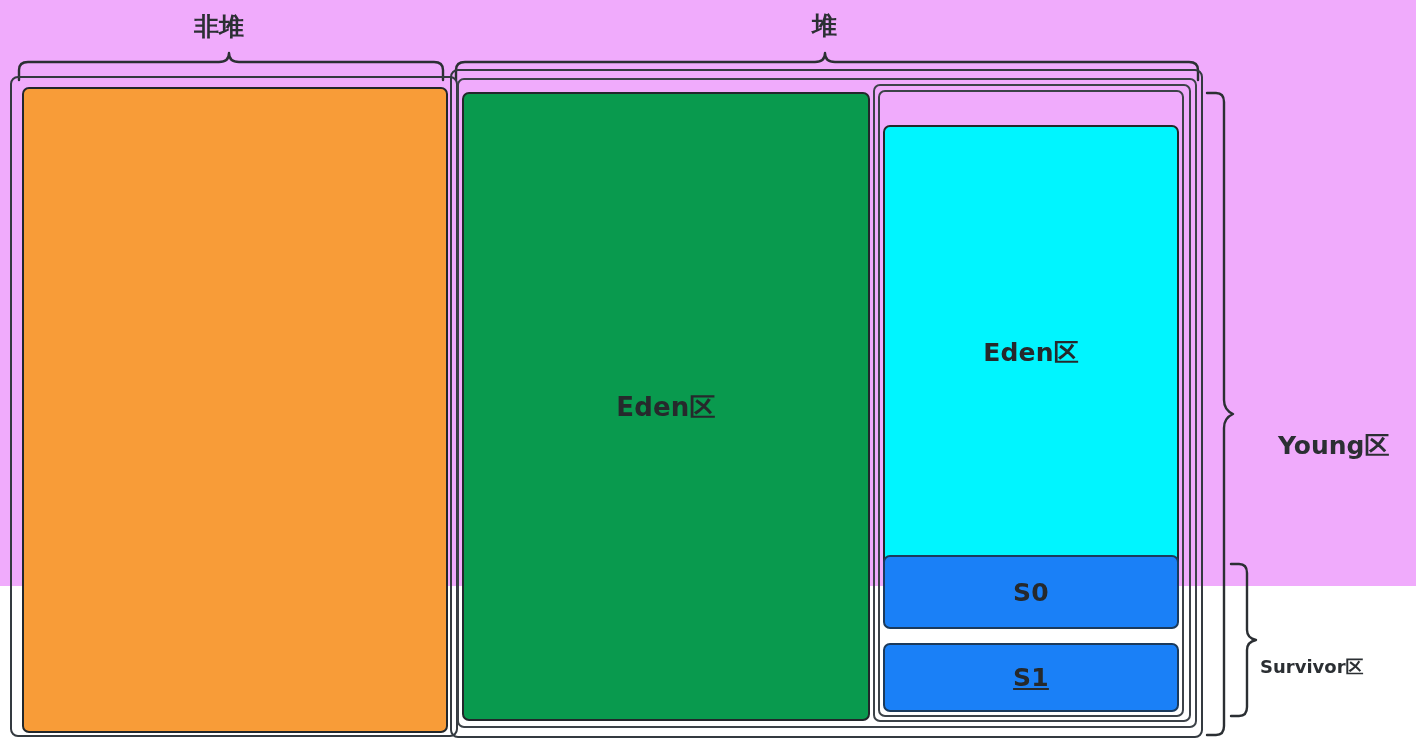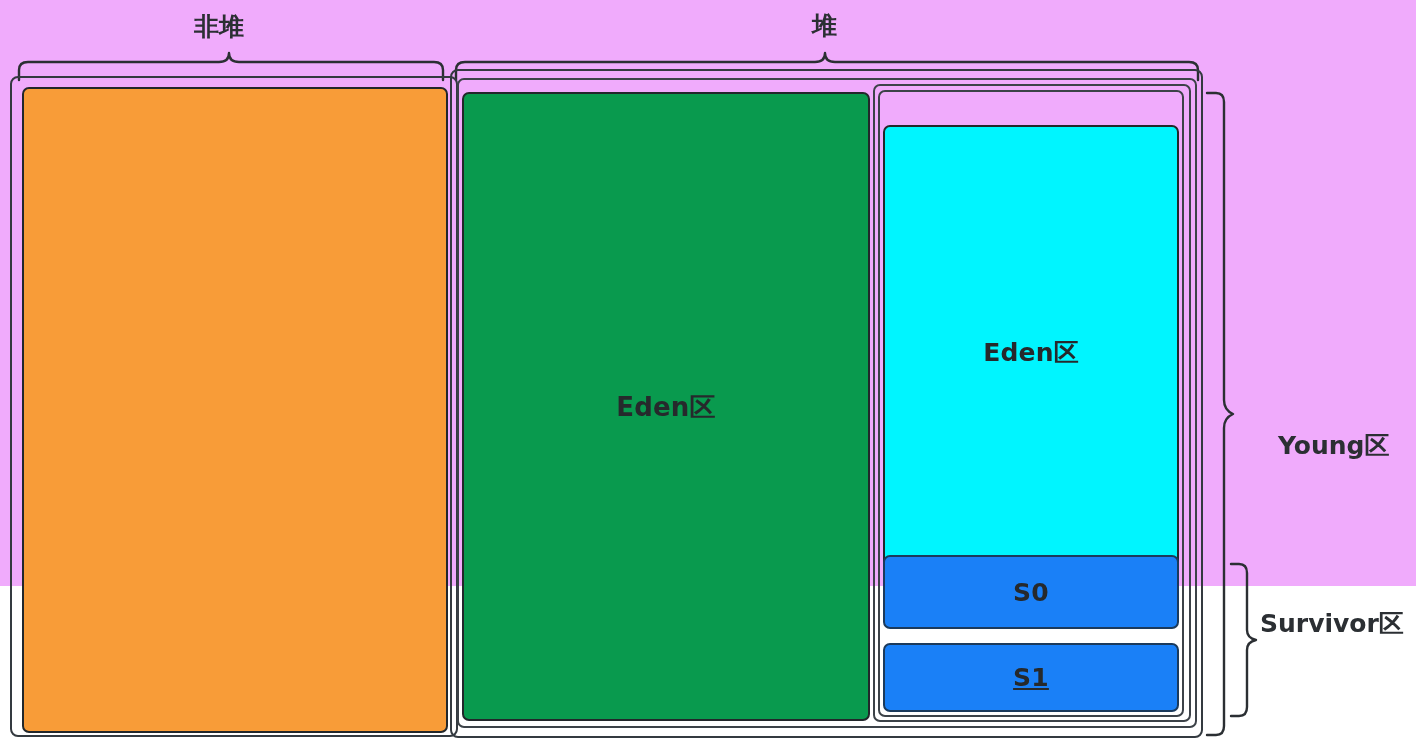--- a/index.html
+++ b/index.html
@@ -111,15 +111,15 @@
   <svg class="brace-svg" style="left:1205px; top:90px; width:34px; height:648px;" viewBox="0 0 34 648">
     <path d="M2,3 L11,3 Q19,3 19,12 L19,310 Q19,320 28,324 Q19,328 19,338 L19,636 Q19,645 11,645 L2,645" fill="none" stroke="#2b2f33" stroke-width="2.4" stroke-linecap="round" stroke-linejoin="round"></path>
   </svg>
 
   <div class="brace-label" style="left:1278px; top:399px; font-size:25px;margin-top:34px;">Young区</div>
 
   <svg class="brace-svg" style="left:1229px; top:561px; width:32px; height:158px;" viewBox="0 0 32 158">
     <path d="M2,3 L10,3 Q18,3 18,12 L18,69 Q18,77 27,79 Q18,81 18,89 L18,146 Q18,155 10,155 L2,155" fill="none" stroke="#2b2f33" stroke-width="2.4" stroke-linecap="round" stroke-linejoin="round"></path>
   </svg>
 
-  <div class="brace-label" style="left:1260px; top:611px; font-size:25px;">Survivor区</div>
+  <div class="brace-label" style="left:1260px; top:658px; font-size:18px;">Survivor区</div>
 
 </div>
 
 </body></html>

